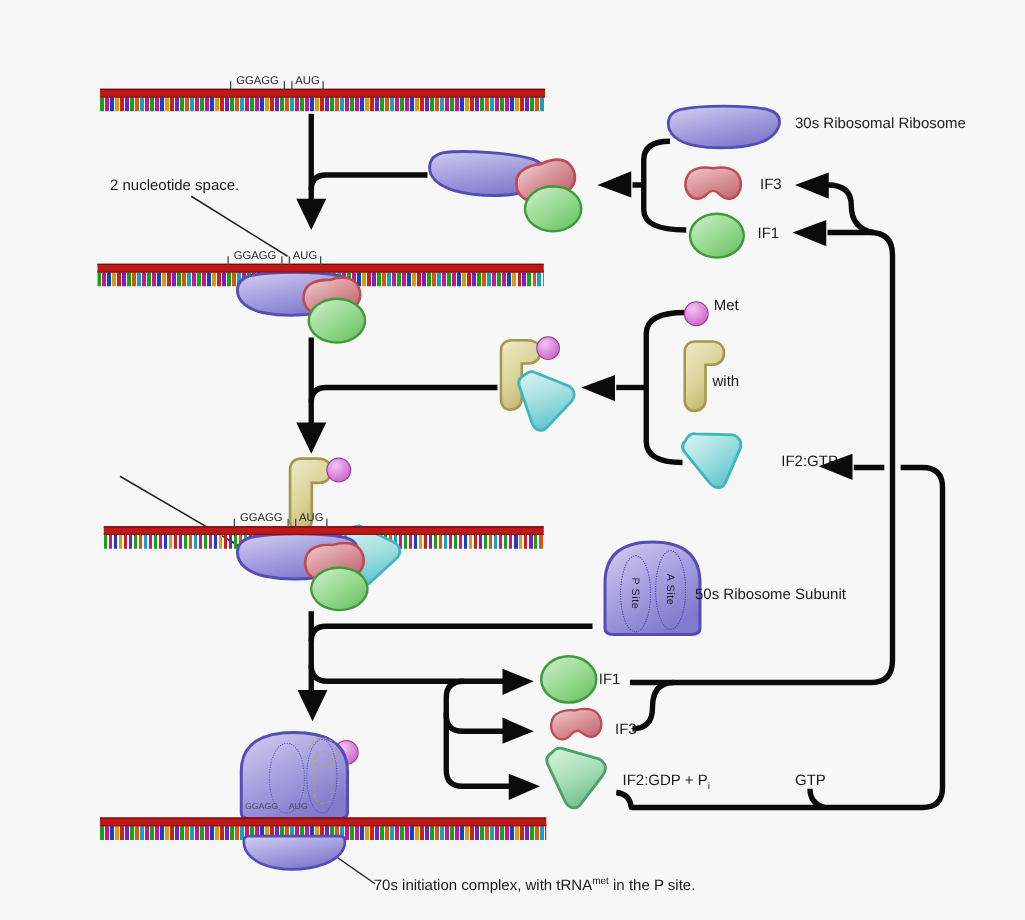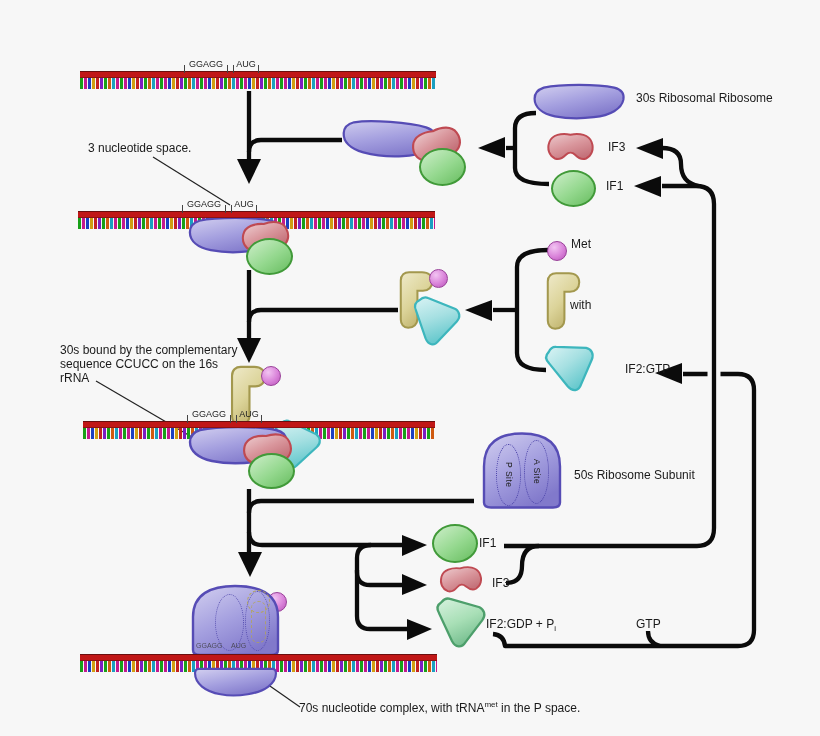--- a/index.html
+++ b/index.html
@@ -183,21 +183,21 @@
   <div>
     <svg class="shape" style="left:341px;top:97px;transform:rotate(4deg)" width="96" height="38" viewBox="0 0 100 40">
       <use href="#pLoaf" fill="url(#gPurple)" stroke="#564cb5" stroke-width="2.4"></use>
     </svg>
     <svg class="shape" style="left:407px;top:104px;transform:rotate(-16deg)" width="59" height="35" viewBox="0 0 60 34">
       <use href="#pKidney" fill="url(#gPink)" stroke="#bf4a52" stroke-width="2.2"></use>
     </svg>
     <div class="oval-green" style="left:419px;top:125px;width:43px;height:34px"></div>
   </div>
 
-  <div class="lbl" style="left:88px;top:118px">3 nucleotide space.</div>
+  <div class="lbl" style="left:88px;top:118px">2 nucleotide space.</div>
 
   <div class="circle-met" style="left:547px;top:218px;width:18px;height:18px"></div>
   <div class="lbl" style="left:571px;top:214px">Met</div>
 
   <svg class="shape" style="left:545px;top:244px" width="37" height="68" viewBox="0 0 40 64">
     <use href="#pTrna" fill="url(#gKhaki)" stroke="#a3984e" stroke-width="2.2"></use>
   </svg>
   <div class="lbl" style="left:570px;top:275px">with</div>
 
   <svg class="shape" style="left:545px;top:319px;transform:rotate(-8deg)" width="53" height="53" viewBox="0 0 52 52">
@@ -218,21 +218,20 @@
   <div>
     <svg class="shape" style="left:186px;top:193px" width="99" height="38" viewBox="0 0 100 40">
       <use href="#pLoaf" fill="url(#gPurple)" stroke="#564cb5" stroke-width="2.4"></use>
     </svg>
     <svg class="shape" style="left:236px;top:198px;transform:rotate(-8deg)" width="59" height="32" viewBox="0 0 60 34">
       <use href="#pKidney" fill="url(#gPink)" stroke="#bf4a52" stroke-width="2.2"></use>
     </svg>
     <div class="oval-green" style="left:246px;top:215px;width:43px;height:33px"></div>
   </div>
 
-  <div class="lbl wrap" style="left:60px;top:321px;width:180px">30s bound by the complementary sequence CCUCC on the 16s rRNA</div>
 
   <div>
     <svg class="shape" style="left:229px;top:342px" width="39" height="62" viewBox="0 0 40 64">
       <use href="#pTrna" fill="url(#gKhaki)" stroke="#a3984e" stroke-width="2.2"></use>
     </svg>
     <div class="circle-met" style="left:261px;top:343px;width:18px;height:18px"></div>
     <svg class="shape" style="left:269px;top:395px;transform:rotate(16deg)" width="52" height="58" viewBox="0 0 52 52">
       <use href="#pTri" fill="url(#gCyan)" stroke="#3db6bd" stroke-width="2.2"></use>
     </svg>
     <svg class="shape" style="left:187px;top:402px" width="102" height="40" viewBox="0 0 100 40">
@@ -246,48 +245,48 @@
 
   <svg class="shape" style="left:477px;top:406px" width="90" height="83" viewBox="0 0 90 80">
     <use href="#pDome50" fill="url(#gPurple)" stroke="#564cb5" stroke-width="2.4"></use>
   </svg>
   <div class="dotted-site" style="left:496px;top:421px;width:23px;height:60px">
     <span class="vtext">P Site</span>
   </div>
   <div class="dotted-site" style="left:524px;top:417px;width:23px;height:62px">
     <span class="vtext">A Site</span>
   </div>
-  <div class="lbl" style="left:574px;top:445px">50s Ribosome Subunit</div>
+  <div class="lbl" style="left:556px;top:445px">50s Ribosome Subunit</div>
 
   <div class="oval-green" style="left:432px;top:501px;width:42px;height:35px"></div>
   <div class="lbl" style="left:479px;top:513px">IF1</div>
 
   <svg class="shape" style="left:436px;top:540px;transform:rotate(-5deg)" width="50" height="34" viewBox="0 0 60 34">
     <use href="#pKidney" fill="url(#gPink)" stroke="#bf4a52" stroke-width="2.2"></use>
   </svg>
   <div class="lbl" style="left:492px;top:553px">IF3</div>
 
   <svg class="shape" style="left:431px;top:574px;transform:rotate(6deg)" width="58" height="54" viewBox="0 0 52 52">
     <use href="#pTri" fill="url(#gMint)" stroke="#4d9f6b" stroke-width="2.2"></use>
   </svg>
-  <div class="lbl" style="left:486px;top:594px"><span>IF2:GDP + P</span><sub>i</sub></div>
+  <div class="lbl" style="left:498px;top:594px"><span>IF2:GDP + P</span><sub>i</sub></div>
 
   <div class="lbl" style="left:636px;top:594px">GTP</div>
 
   <div>
     <div class="circle-met" style="left:267px;top:569px;width:18px;height:18px"></div>
     <svg class="shape" style="left:187px;top:561px" width="97" height="72" viewBox="0 0 97 72">
       <use href="#pDome70" fill="url(#gPurple)" stroke="#564cb5" stroke-width="2.4"></use>
     </svg>
     <div class="dotted-site" style="left:215px;top:571px;width:27px;height:55px;opacity:.8"></div>
     <div class="dotted-site" style="left:245px;top:568px;width:23px;height:58px;opacity:.8"></div>
     <div class="dash-khaki" style="left:247px;top:567px;width:21px;height:21px"></div>
     <div class="dash-stem" style="left:251px;top:578px;width:13px;height:40px"></div>
     <span class="inner-seq" style="left:196px;top:619px">GGAGG</span>
     <span class="inner-seq" style="left:231px;top:619px">AUG</span>
     <svg class="shape" style="left:189px;top:644px" width="93" height="30" viewBox="0 0 93 33">
       <use href="#pBase70" fill="url(#gPurple)" stroke="#564cb5" stroke-width="2.4"></use>
     </svg>
   </div>
 
-  <div class="lbl" style="left:299px;top:677px"><span>70s nucleotide complex, with tRNA</span><sup>met</sup><span> in the P space.</span></div>
+  <div class="lbl" style="left:299px;top:677px"><span>70s initiation complex, with tRNA</span><sup>met</sup><span> in the P site.</span></div>
 
 </div>
 
 </body></html>

